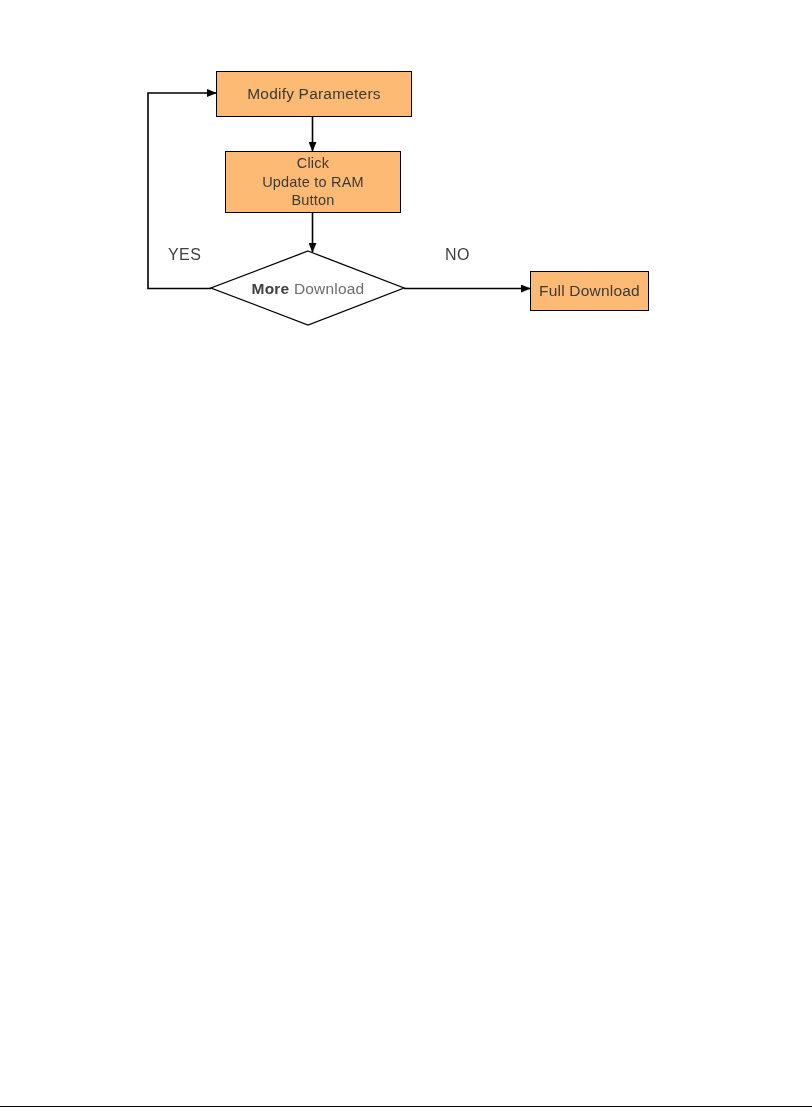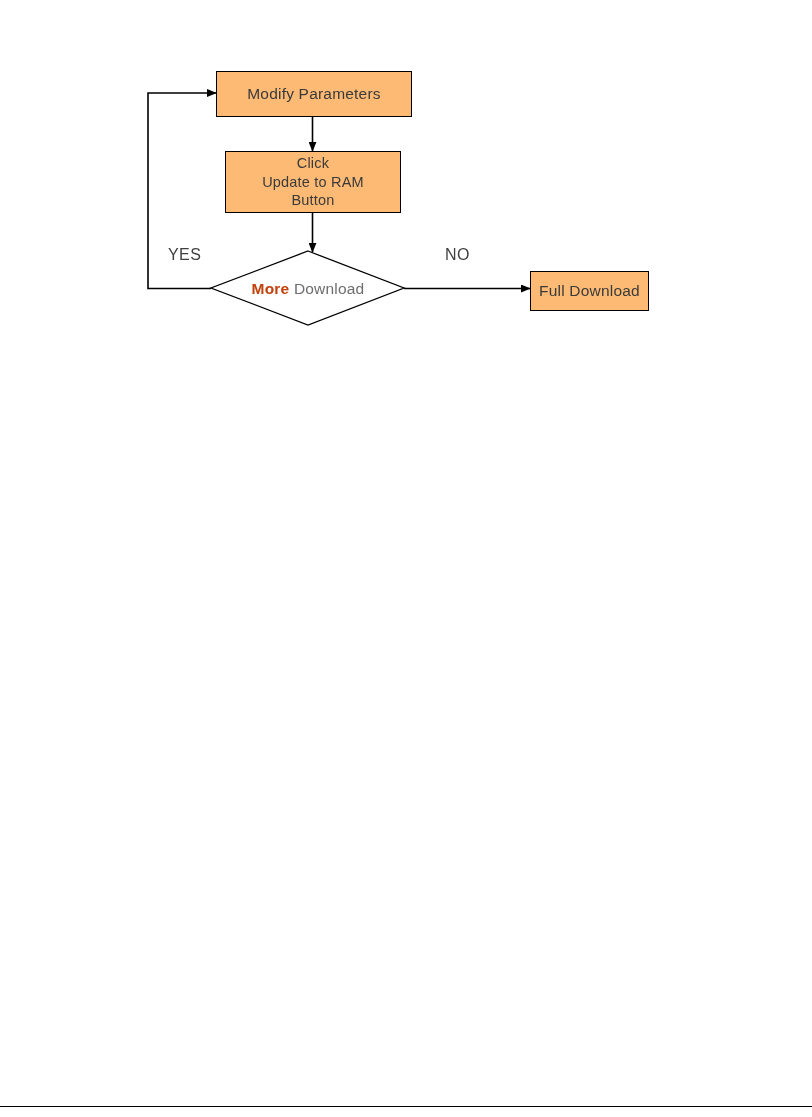--- a/index.html
+++ b/index.html
@@ -81,21 +81,21 @@
     z-index: 3;
     pointer-events: none;
   }
   #node-more-changes .decision-text {
     font-size: 15.5px;
     white-space: nowrap;
     letter-spacing: 0.2px;
   }
   .word-more {
     font-weight: bold;
-    color: #c2410c;
+    color: #404040;
     text-align: center;
   }
   .word-changes {
     font-weight: normal;
     color: #6d6d6d;
   }
 
   
   .branch-label {
     position: absolute;

